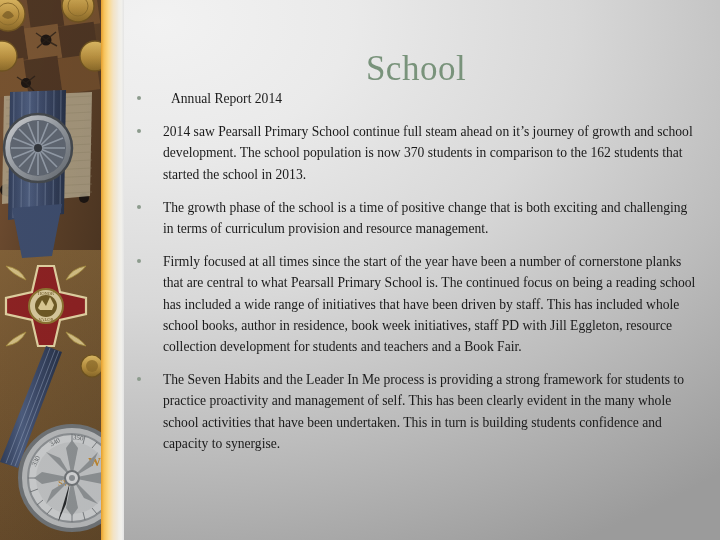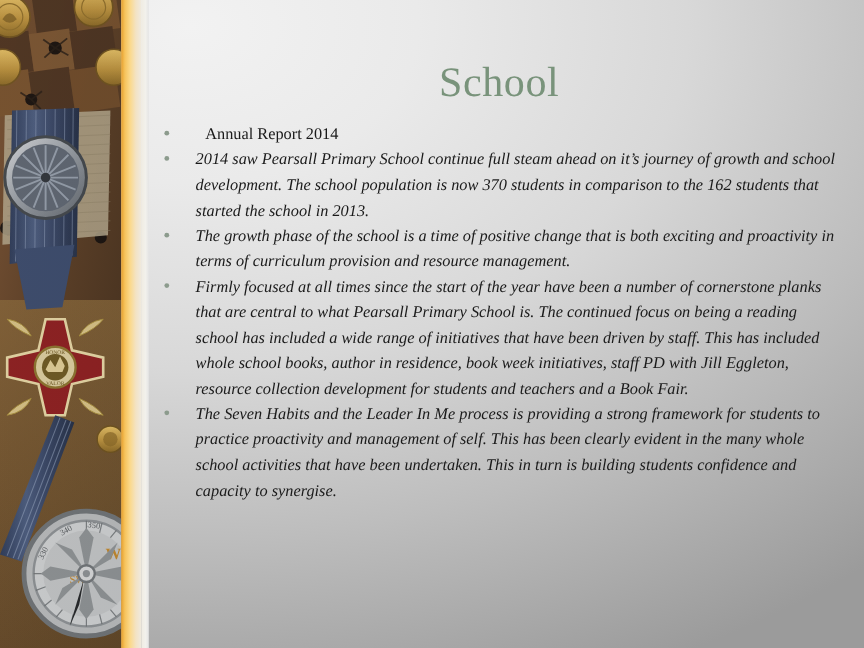--- a/index.html
+++ b/index.html
@@ -63,36 +63,36 @@
     color: #79937b;
     font-family: "Liberation Serif", "DejaVu Serif", serif;
     letter-spacing: 0.5px;
     white-space: nowrap;
   }
 
   
   .body-list {
     position: absolute;
     left: 131px;
-    top: 101px;
+    top: 88px;
     width: 566px;
     margin: 0;
     padding: 0;
     list-style: none;
   }
   .bullet-row {
     position: relative;
     padding-left: 32px;
     margin: 0 0 0 0;
     font-size: 13.6px;
     line-height: 21.2px;
     color: #1a1a1a;
     text-align: left;
   }
-  .bullet-row + .bullet-row { margin-top: 0px; font-style: italic; }
+  .bullet-row + .bullet-row { margin-top: 12px; }
   .bullet-row .dot {
     position: absolute;
     left: 6px;
     top: 8px;
     width: 4px;
     height: 4px;
     border-radius: 50%;
     background: #8c9b8d;
   }
   .bullet-row .txt { display: block; }
@@ -268,21 +268,21 @@
       <span class="txt">Annual Report 2014</span>
     </div>
 
     <div class="bullet-row">
       <span class="dot"></span>
       <span class="txt">2014 saw Pearsall Primary School continue full steam ahead on it’s journey of growth and school development. The school population is now 370 students in comparison to the 162 students that started the school in 2013.</span>
     </div>
 
     <div class="bullet-row">
       <span class="dot"></span>
-      <span class="txt">The growth phase of the school is a time of positive change that is both exciting and proactivity in terms of curriculum provision and resource management.</span>
+      <span class="txt">The growth phase of the school is a time of positive change that is both exciting and challenging in terms of curriculum provision and resource management.</span>
     </div>
 
     <div class="bullet-row">
       <span class="dot"></span>
       <span class="txt">Firmly focused at all times since the start of the year have been a number of cornerstone planks that are central to what Pearsall Primary School is. The continued focus on being a reading school has included a wide range of initiatives that have been driven by staff. This has included whole school books, author in residence, book week initiatives, staff PD with Jill Eggleton, resource collection development for students and teachers and a Book Fair.</span>
     </div>
 
     <div class="bullet-row">
       <span class="dot"></span>
       <span class="txt">The Seven Habits and the Leader In Me process is providing a strong framework for students to practice proactivity and management of self. This has been clearly evident in the many whole school activities that have been undertaken. This in turn is building students confidence and capacity to synergise.</span>

